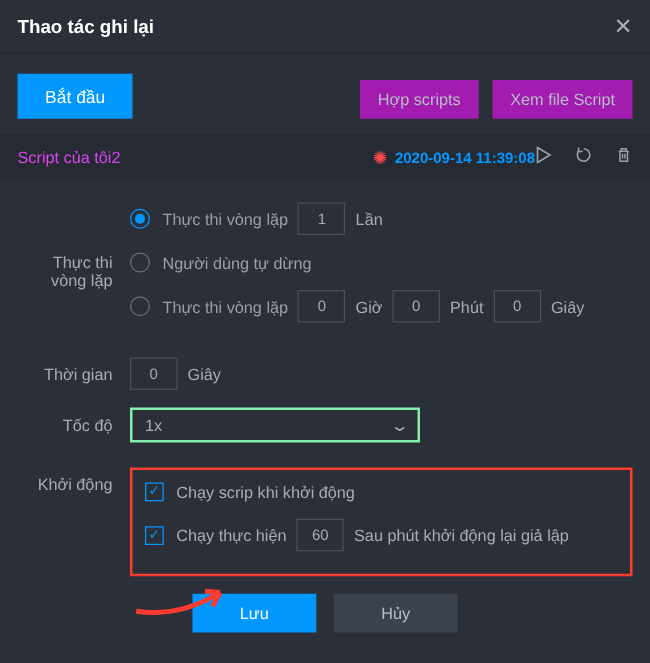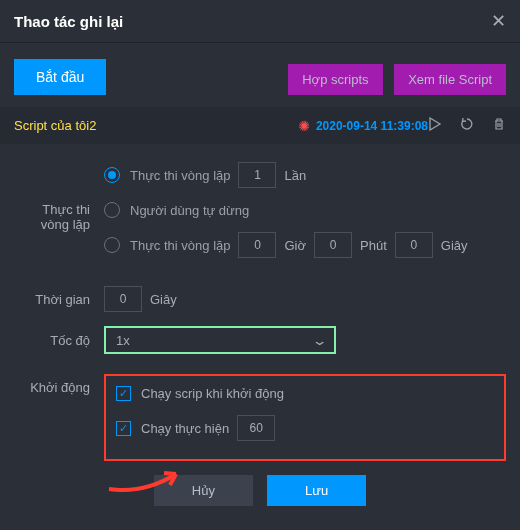--- a/index.html
+++ b/index.html
@@ -5,21 +5,21 @@
 * { margin: 0; padding: 0; box-sizing: border-box; }
 body { width: 520px; height: 530px; background: #2b2f38; font-family: -apple-system, "Segoe UI", sans-serif; color: #a8adb5; font-size: 13px; overflow: hidden; }
 .header { display: flex; justify-content: space-between; align-items: center; padding: 10px 14px; border-bottom: 1px solid #1e2128; }
 .header-title { color: #fff; font-size: 15px; font-weight: 700; }
 .close-btn { cursor: pointer; color: #a8adb5; font-size: 18px; }
 .toolbar { display: flex; align-items: flex-end; justify-content: space-between; padding: 16px 14px 12px; }
 .btn { display: inline-flex; align-items: center; justify-content: center; cursor: pointer; border: none; font-size: 13px; }
 .btn-start { background: #0098ff; color: #fff; padding: 10px 22px; font-size: 14px; }
 .btn-gray { background: #a21caf; color: #b8bec8; padding: 8px 14px; margin-left: 8px; }
 .script-row { display: flex; align-items: center; padding: 10px 14px; background: #262a33; }
-.script-name { flex: 0 0 auto; color: #fde047; }
+.script-name { flex: 0 0 auto; color: #d946ef; }
 .script-date { color: #0098ff; font-size: 12px; font-weight: bold; }
 .gear-red { color: #ff4d4f; margin-right: 6px; font-size: 14px; }
 .script-actions { margin-left: auto; display: flex; gap: 18px; align-items: center; }
 .icon-btn { cursor: pointer; color: #9aa0a9; }
 .content { padding: 18px 14px 14px; }
 .row { display: flex; align-items: center; margin-bottom: 14px; }
 .label-col { width: 90px; text-align: right; color: #a8adb5; padding-right: 14px; font-size: 13px; }
 .field-col { flex: 1; }
 .radio-row { display: flex; align-items: center; margin-bottom: 14px; }
 .radio-outer { width: 16px; height: 16px; border: 1.5px solid #6a707a; border-radius: 50%; margin-right: 10px; display: inline-flex; align-items: center; justify-content: center; cursor: pointer; flex-shrink: 0; }
@@ -137,27 +137,28 @@
               <span class="check-mark">✓</span>
             </span>
           <span>Chạy scrip khi khởi động</span>
         </div>
         <div class="check-row">
           <span class="checkbox">
               <span class="check-mark">✓</span>
             </span>
           <span>Chạy thực hiện</span>
           <input class="num-input" value="60" style="">
+          <span>Sau phút khởi động lại giả lập</span>
         </div>
       </div>
     </div>
   </div>
 
   <div class="footer-btns">
     <svg class="arrow-svg" width="90" height="40" viewBox="0 0 90 40">
       <path d="M5 30 Q 40 35 72 15" stroke="#ff3b30" stroke-width="4" fill="none"></path>
       <path d="M72 15 L60 14 M72 15 L66 26" stroke="#ff3b30" stroke-width="4" fill="none"></path>
     </svg>
+    <button class="btn btn-save">Lưu</button>
     <button class="btn btn-cancel">Hủy</button>
-    <button class="btn btn-save">Lưu</button>
   </div>
 
 </div>
 
 </body></html>

